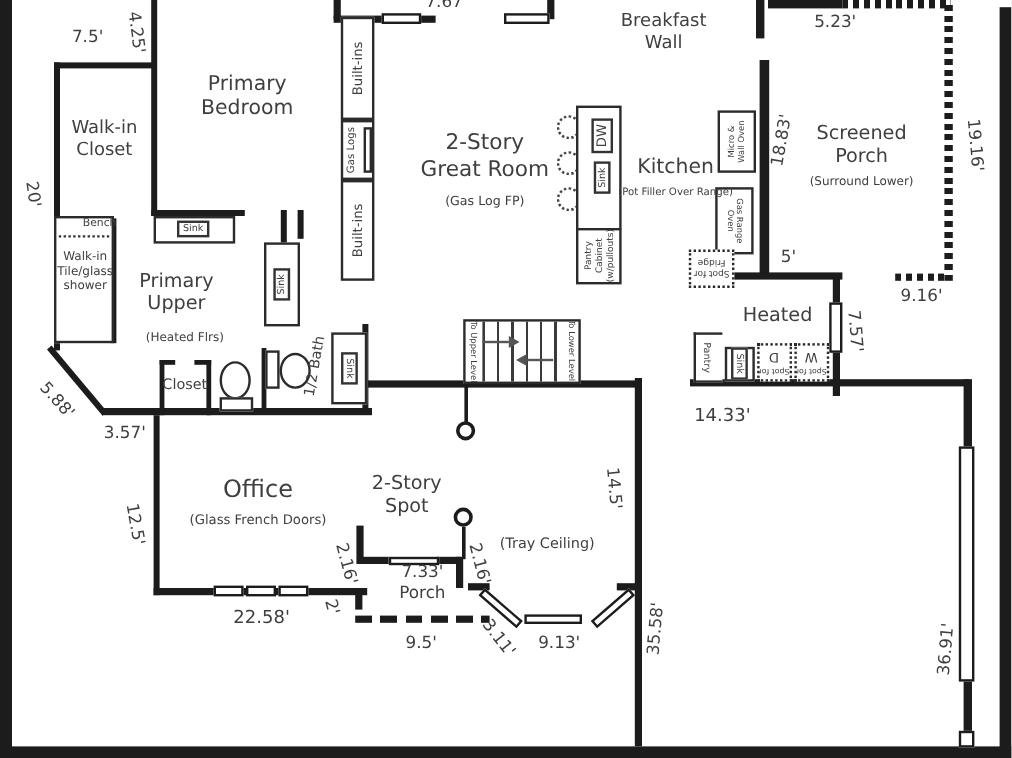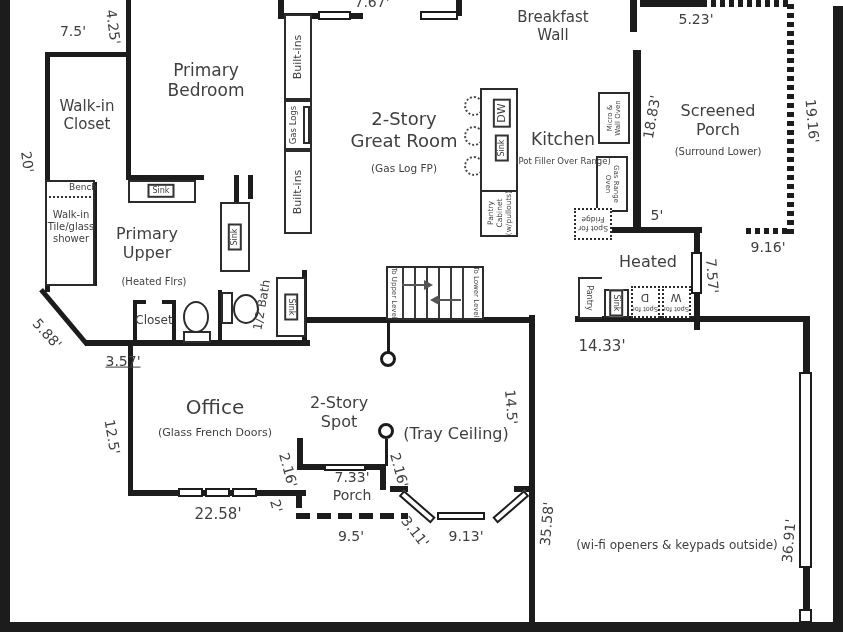--- a/index.html
+++ b/index.html
@@ -160,22 +160,21 @@
   <div class="ct" style="left:71px;top:187px;font-size:9px;margin-left:12px;">Bench</div>
   <div class="ct" style="left:154px;top:320px;font-size:12px;">Closet</div>
   <div class="ct" style="left:262px;top:305px;font-size:12px;transform:translate(-50%,-50%) rotate(-80deg);">1/2 Bath</div>
   <div class="ct" style="left:215px;top:407px;font-size:20px;">Office</div>
   <div class="ct" style="left:215px;top:433px;font-size:11px;">(Glass French Doors)</div>
   <div class="ct" style="left:339px;top:412px;font-size:16px;">
     <div>2-Story</div>
       <div>Spot</div>
   </div>
   <div class="ct" style="left:352px;top:495px;font-size:14px;">Porch</div>
-  <div class="ct" style="left:456px;top:434px;font-size:16px;">(Tray Ceiling)</div>
-  <div class="ct" style="left:677px;top:545px;font-size:12px;">(wi-fi openers &amp; keypads outside)</div>
+  <div class="ct" style="left:456px;top:453px;font-size:12px;">(Tray Ceiling)</div>
   <div class="ct" style="left:648px;top:262px;font-size:16px;">Heated</div>
   <div class="ct" style="left:404px;top:130px;font-size:18px;">
     <div>2-Story</div>
       <div>Great Room</div>
   </div>
   <div class="ct" style="left:404px;top:168px;font-size:10.5px;">(Gas Log FP)</div>
   <div class="ct" style="left:563px;top:139px;font-size:17px;">Kitchen</div>
   <div class="ct" style="left:563px;top:161px;font-size:8.5px;">(Pot Filler Over Range)</div>
   <div class="ct" style="left:553px;top:26px;font-size:15px;">
     <div>Breakfast</div>
@@ -185,21 +184,21 @@
     <div>Screened</div>
       <div>Porch</div>
   </div>
   <div class="ct" style="left:718px;top:152px;font-size:10px;">(Surround Lower)</div>
 
   <div class="ct dim" style="left:372px;top:2px;">7.67'</div>
   <div class="ct dim" style="left:73px;top:31px;">7.5'</div>
   <div class="ct dim" style="left:113px;top:27px;transform:translate(-50%,-50%) rotate(82deg);">4.25'</div>
   <div class="ct dim" style="left:27px;top:162px;transform:translate(-50%,-50%) rotate(82deg);">20'</div>
   <div class="ct dim" style="left:47px;top:334px;transform:translate(-50%,-50%) rotate(48deg);">5.88'</div>
-  <div class="ct dim" style="left:123px;top:361px;text-decoration:underline;">3.57'</div>
+  <div class="ct dim" style="left:104px;top:361px;">3.57'</div>
   <div class="ct dim" style="left:112px;top:437px;transform:translate(-50%,-50%) rotate(80deg);">12.5'</div>
   <div class="ct" style="left:218px;top:514px;font-size:15px;">22.58'</div>
   <div class="ct dim" style="left:276px;top:506px;transform:translate(-50%,-50%) rotate(75deg);">2'</div>
   <div class="ct dim" style="left:288px;top:470px;transform:translate(-50%,-50%) rotate(75deg);">2.16'</div>
   <div class="ct dim" style="left:352px;top:477px;">7.33'</div>
   <div class="ct dim" style="left:351px;top:536px;">9.5'</div>
   <div class="ct dim" style="left:399px;top:470px;transform:translate(-50%,-50%) rotate(75deg);">2.16'</div>
   <div class="ct dim" style="left:415px;top:532px;transform:translate(-50%,-50%) rotate(52deg);">3.11'</div>
   <div class="ct dim" style="left:466px;top:536px;">9.13'</div>
   <div class="ct dim" style="left:511px;top:407px;transform:translate(-50%,-50%) rotate(85deg);">14.5'</div>

